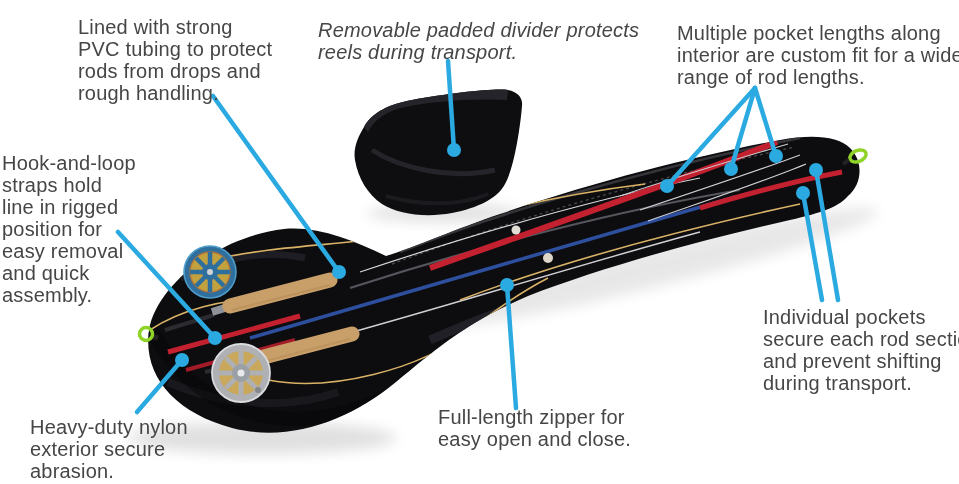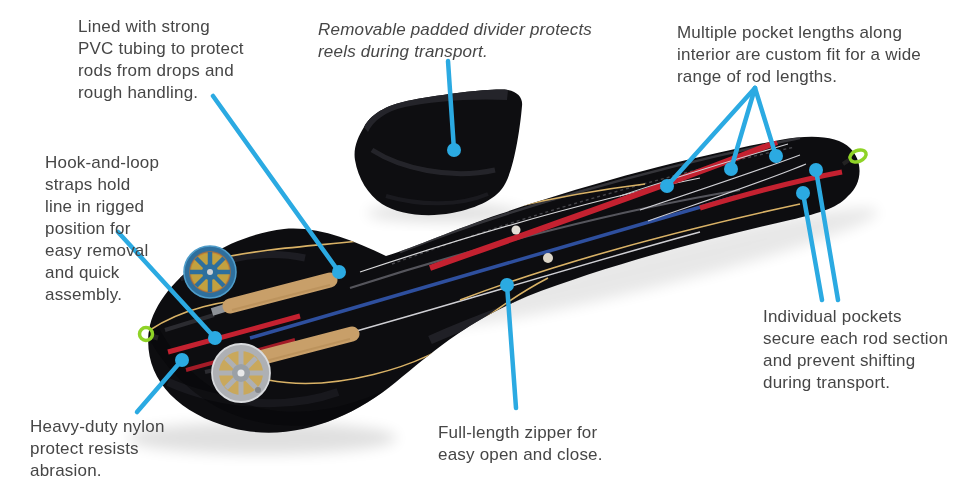--- a/index.html
+++ b/index.html
@@ -7,31 +7,31 @@
     --text-gray:#464646;
     --pull-green:#8FD327;
   }
   html,body{margin:0;padding:0;background:#fff;}
   body{width:959px;height:484px;position:relative;overflow:hidden;
        font-family:"Liberation Sans", sans-serif;}
   .stage{position:absolute;inset:0;width:959px;height:484px;}
   .callout{
     position:absolute;
     color:var(--text-gray,#464646);
-    font-size:17px;
+    font-size:20px;
     line-height:22px;
     letter-spacing:.2px;
     white-space:pre-line;
   }
   .c-pvc       {left:78px;  top:16px;  width:230px;}
   .c-divider   {left:318px; top:19px;  width:330px;font-style:italic;}
   .c-pockets   {left:677px; top:22px;  width:300px;}
-  .c-hook      {left:2px;   top:152px; width:140px;margin-left:43px;}
+  .c-hook      {left:2px;   top:152px; width:140px;}
   .c-nylon     {left:30px;  top:416px; width:190px;}
-  .c-zipper    {left:438px; top:422px; width:230px;}
+  .c-zipper    {left:438px; top:406px; width:230px;}
   .c-individual{left:763px; top:306px; width:240px;}
   .lead{stroke:var(--accent-blue,#2BAAE2);stroke-width:4.5;stroke-linecap:round;fill:none;}
   .lead-dot{fill:var(--accent-blue,#2BAAE2);}
   .pull{stroke:var(--pull-green,#8FD327);stroke-width:3.5;fill:none;}
 </style>
 </head>
 <body>
 
 <svg class="stage" viewBox="0 0 959 484" aria-hidden="true">
   <defs>
@@ -189,20 +189,20 @@
 interior are custom fit for a wide
 range of rod lengths.</div>
 <div class="callout c-hook">Hook-and-loop
 straps hold
 line in rigged
 position for
 easy removal
 and quick
 assembly.</div>
 <div class="callout c-nylon">Heavy-duty nylon
-protect resists
+exterior secure
 abrasion.</div>
 <div class="callout c-zipper">Full-length zipper for
 easy open and close.</div>
 <div class="callout c-individual">Individual pockets
 secure each rod section
 and prevent shifting
 during transport.</div>
 
 </body></html>

